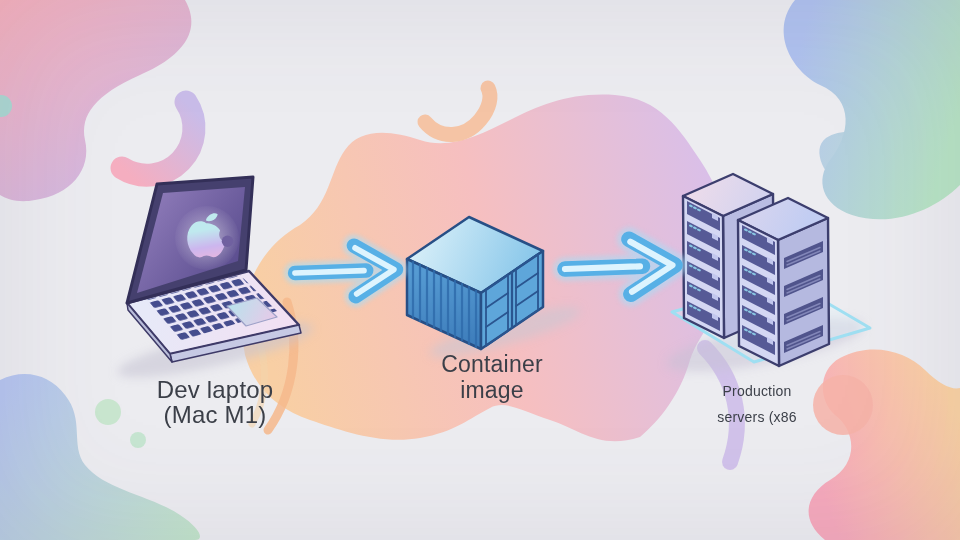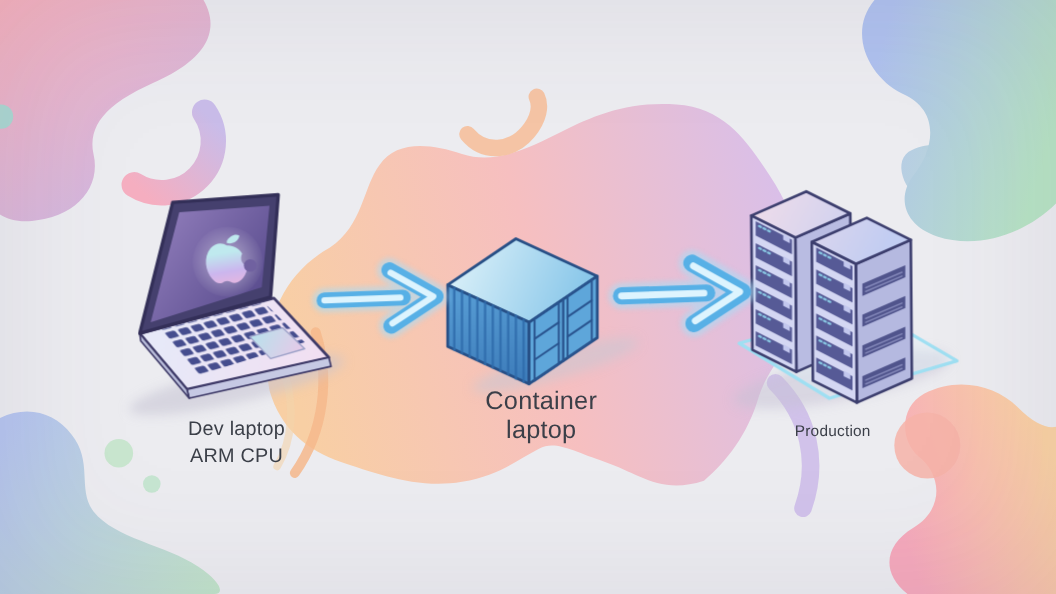--- a/index.html
+++ b/index.html
@@ -5,21 +5,21 @@
   html,body{margin:0;padding:0;}
   body{width:960px;height:540px;overflow:hidden;background:#ececf0;
        font-family:"Liberation Sans", sans-serif;}
   .stage{position:relative;width:960px;height:540px;}
   svg.scene{position:absolute;left:0;top:0;}
   .vignette{position:absolute;left:0;top:0;width:960px;height:540px;
             box-shadow:inset 0 0 130px rgba(80,70,110,0.10);pointer-events:none;}
   .label{position:absolute;text-align:center;transform:translateX(-50%);
          color:#3b3f48;font-weight:500;letter-spacing:.2px;}
   .label span{display:block;white-space:nowrap;}
-  .label-laptop{left:215px;top:377px;font-size:18px;line-height:25px;}
+  .label-laptop{left:215px;top:377px;font-size:24px;line-height:25px;}
   .label-container{left:492px;top:351px;font-size:23px;line-height:26px;}
   .label-servers{left:757px;top:378px;font-size:14px;line-height:26px;}
 </style>
 </head>
 <body>
 
 <div class="stage">
 
 <svg class="scene" width="960" height="540" viewBox="0 0 960 540">
   <defs>
@@ -268,24 +268,25 @@
   </g>
   <g transform="translate(565,269) rotate(-2) scale(1.25)" fill="none" stroke-linecap="round" stroke-linejoin="round">
     <path d="M0,0 H62 M52,-22 L88,0 L52,22" stroke="#a9dcf5" stroke-width="19" opacity=".6" filter="url(#soft2)"></path>
     <path d="M0,0 H62 M52,-22 L88,0 L52,22" stroke="#57b0e6" stroke-width="12.5"></path>
     <path d="M0,0 H60 M53,-20 L86,0 L53,20" stroke="#ddf4fe" stroke-width="5"></path>
   </g>
 </svg>
 
   <div class="label label-laptop">
     <span>Dev laptop</span>
-    <span>ARM CPU</span>
+    <span>(Mac M1)</span>
   </div>
   <div class="label label-container">
     <span>Container</span>
-    <span>laptop</span>
+    <span>image</span>
   </div>
   <div class="label label-servers">
     <span>Production</span>
+    <span>servers (x86</span>
   </div>
 
   <div class="vignette"></div>
 </div>
 
 </body></html>

